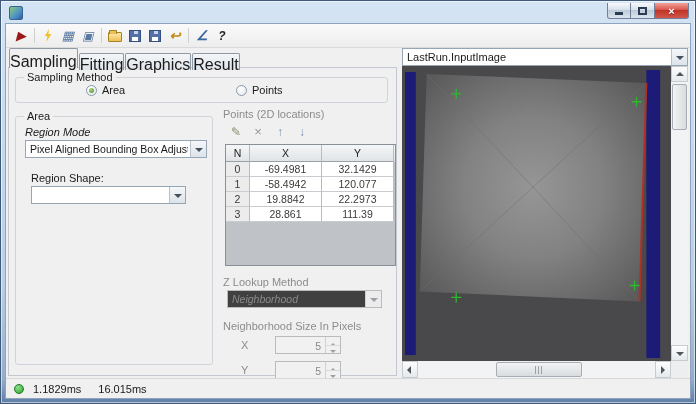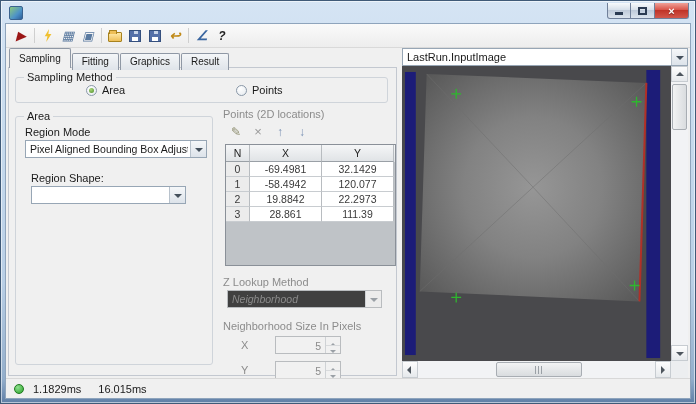--- a/index.html
+++ b/index.html
@@ -54,23 +54,23 @@
   .icon-floppy::before { content:""; position:absolute; left:2px; bottom:0; width:6px; height:4px; background:#fff; }
   .icon-floppy::after { content:""; position:absolute; right:2px; top:0; width:4px; height:3px; background:#c8d4e8; }
 
   
   .main { position:absolute; left:0; right:0; top:24px; bottom:20px; }
   .left-pane { position:absolute; left:0; top:0; bottom:0; width:394px; }
   .right-pane { position:absolute; left:394px; right:0; top:0; bottom:0; }
 
   
   .tabstrip { position:relative; height:20px; padding-left:3px; z-index:2; }
-  .tab { display:inline-block; position:relative; top:3px; height:17px; padding:2px 9px 0;
+  .tab { display:inline-block; position:relative; top:3px; height:17px; padding:2px 0 0;
     border:1px solid #8f98a5; border-bottom:none; border-radius:2px 2px 0 0;
-    background:linear-gradient(#f4f6f8,#dfe4ea); margin-right:1px; font-size:10px; }
+    background:linear-gradient(#f4f6f8,#dfe4ea); margin-right:1px; font-size:16px; }
   .tab.active { top:0; height:20px; padding-top:4px; background:#f0f0f0; box-shadow:0 1px 0 0 #f0f0f0; z-index:3; }
   .tabpage { position:absolute; left:2px; right:3px; top:19px; bottom:2px; border:1px solid #c3c8d0; background:#f0f0f0; }
 
   
   .grp { position:absolute; border:1px solid #cfd4da; border-radius:3px; }
   .grp .legend { position:absolute; top:-7px; left:8px; background:#f0f0f0; padding:0 3px; font-size:11px; }
 
   
   .radio { position:absolute; display:inline-flex; align-items:center; gap:5px; }
   .radio .dot { width:11px; height:11px; border-radius:50%; border:1px solid #8a98a8;
@@ -224,21 +224,21 @@
               <span>Area</span>
             </span>
             <span class="radio" style="left:220px; top:6px;">
               <span class="dot"></span>
               <span>Points</span>
             </span>
           </div>
 
           <div class="grp" style="left:6px; top:48px; width:198px; bottom:10px;">
             <span class="legend">Area</span>
-            <span class="lbl" style="left:9px; top:9px;">Region Mode</span>
+            <span class="lbl" style="left:9px; top:9px;font-style:italic;">Region Mode</span>
             <div class="combo" style="left:9px; top:23px; width:182px;">
               <span class="txt">Pixel Aligned Bounding Box Adjust Mask</span>
               <span class="btn"></span>
             </div>
             <span class="lbl" style="left:15px; top:55px;">Region Shape:</span>
             <div class="combo" style="left:15px; top:69px; width:155px;">
               <span class="btn"></span>
             </div>
           </div>
 

